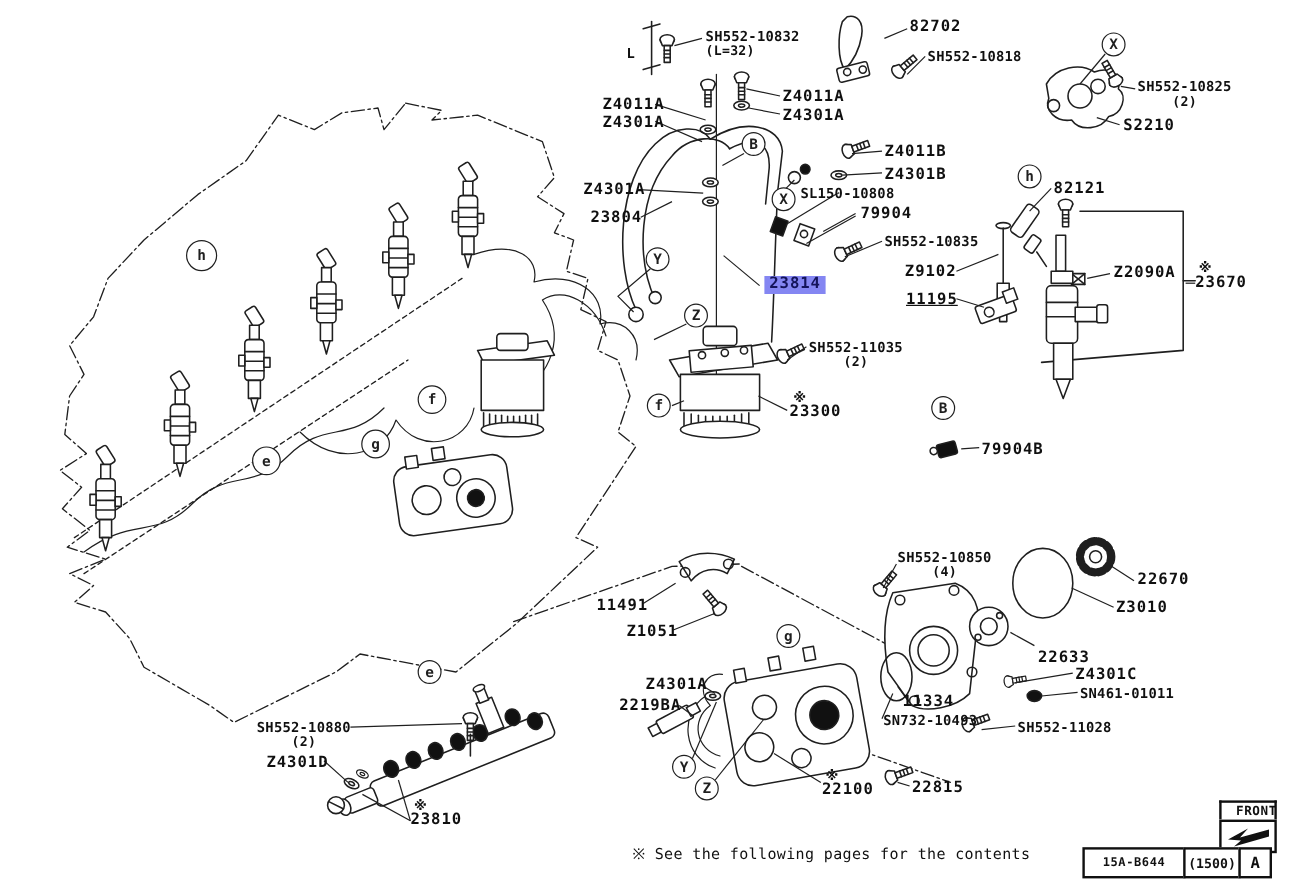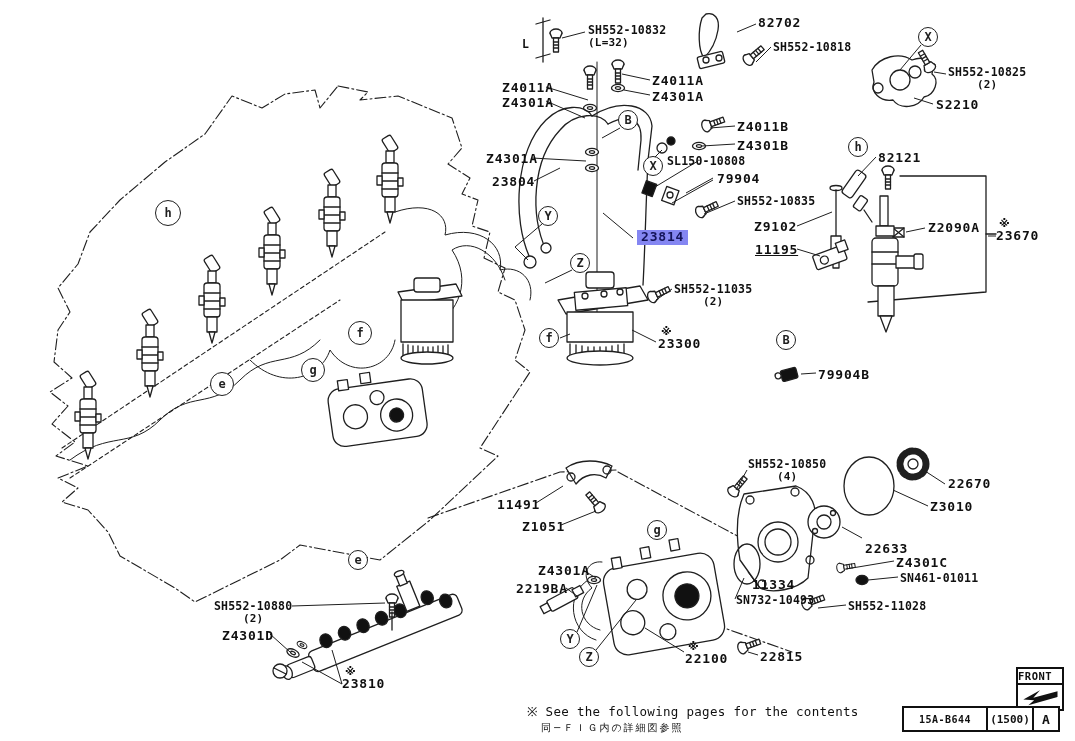--- a/index.html
+++ b/index.html
@@ -27,21 +27,21 @@
   .footnote .jp{font-size:10px;margin-left:14px;margin-top:1px;
                 font-family:"DejaVu Sans",sans-serif;letter-spacing:2px;}
   .titleblock{position:absolute;left:902px;top:706px;display:flex;color:#101010;font-weight:bold;}
   .tb-cell{border:2px solid #101010;height:22px;display:flex;align-items:center;justify-content:center;
            background:#fff;box-sizing:content-box;}
   .tb-fig{width:82px;font-size:10px;letter-spacing:0.5px;}
   .tb-print{width:44px;font-size:11px;margin-left:-2px;}
   .tb-sheet{width:24px;font-size:13px;margin-left:-2px;}
   .frontbox{position:absolute;left:1016px;top:667px;width:48px;color:#101010;font-weight:bold;}
   .front-label{border:2px solid #101010;border-bottom:none;font-size:10.5px;text-align:left;
-               letter-spacing:0.5px;background:#fff;padding:1px 0;}
+               letter-spacing:0.5px;background:#fff;padding:1px 12px;}
   .front-arrow{border:2px solid #101010;height:24px;background:#fff;display:flex;
                align-items:center;justify-content:center;}
 </style>
 </head>
 <body>
 
 <div class="canvas">
 
   <svg class="art" width="1075" height="741" viewBox="0 0 1075 741">
     <defs>
@@ -517,21 +517,20 @@
       <div class="view-circle" style="left: 539px; top: 328px; width: 20px; height: 20px;">f</div>
       <div class="view-circle" style="left: 776px; top: 330px; width: 20px; height: 20px;">B</div>
       <div class="view-circle" style="left: 647px; top: 520px; width: 20px; height: 20px;">g</div>
       <div class="view-circle" style="left: 348px; top: 550px; width: 20px; height: 20px;">e</div>
       <div class="view-circle" style="left: 560px; top: 629px; width: 20px; height: 20px;">Y</div>
       <div class="view-circle" style="left: 579px; top: 647px; width: 20px; height: 20px;">Z</div>
     </div>
 
   <div class="footnote">
     <div class="en">※ See the following pages for the contents</div>
-    <div class="jp">同−ＦＩＧ内の詳細図参照</div>
   </div>
 
   <div class="frontbox">
     <div class="front-label">FRONT</div>
     <div class="front-arrow">
       <svg width="40" height="20" viewBox="0 0 46 24">
         <path d="M44,5 L15,13 L23,4 L3,15 L16,16 L9,22 L44,12 Z" fill="#111"></path>
       </svg>
     </div>
   </div>

